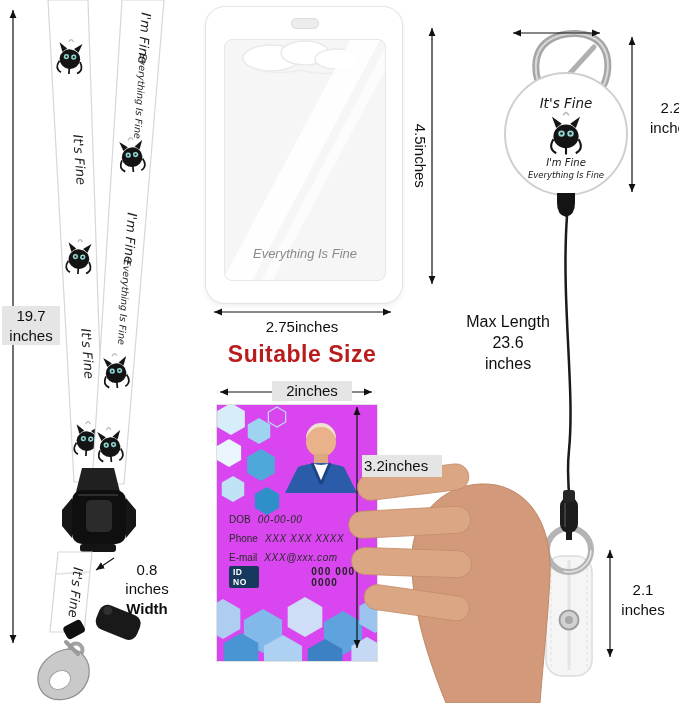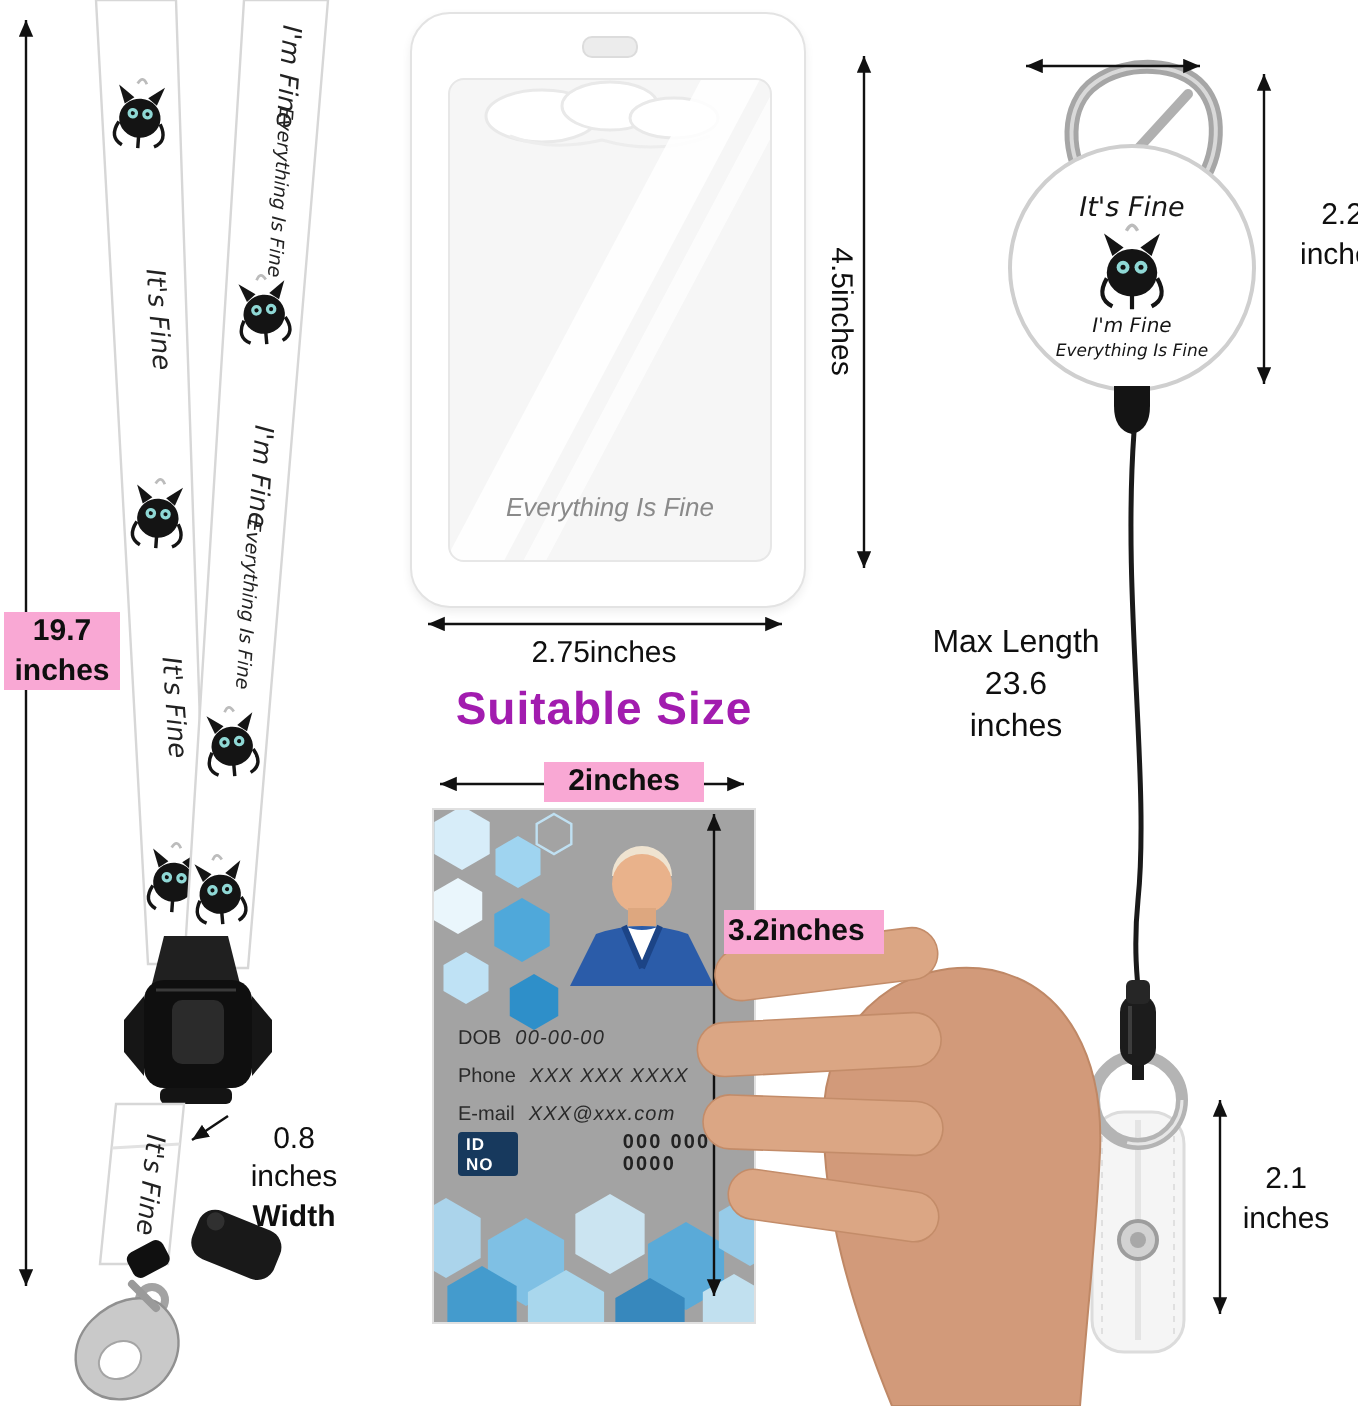--- a/index.html
+++ b/index.html
@@ -2,37 +2,37 @@
 <html><head>
 <meta charset="utf-8">
 <style>
   html,body{margin:0;padding:0;background:#ffffff;}
   .stage{position:relative;width:679px;height:703px;background:#fff;overflow:hidden;
          font-family:"Liberation Sans",sans-serif;color:#111;}
   .abs{position:absolute;}
   svg{display:block;overflow:visible;}
   .dim{position:absolute;white-space:pre-line;text-align:center;font-size:15px;
        line-height:1.3;color:#0f0f0f;}
-  .dim-bg{background:#f9a8d4;font-weight:bold;}
+  .dim-bg{background:#e5e5e5;}
   .bold{font-weight:bold;font-size:15px;}
   .title-blue{position:absolute;left:211px;top:341px;width:182px;text-align:center;
-              font-size:23px;font-weight:bold;color:#a21caf;letter-spacing:.5px;}
+              font-size:23px;font-weight:bold;color:#b91c1c;letter-spacing:.5px;}
   .holder{position:absolute;left:205px;top:6px;width:196px;height:296px;background:#fff;
           border:1px solid #e3e3e3;border-radius:20px;box-shadow:0 2px 5px rgba(0,0,0,.07);}
   .holder-slot{position:absolute;left:85px;top:11px;width:26px;height:9px;border-radius:5px;
                background:#ececec;border:1px solid #dcdcdc;}
   .holder-window{position:absolute;left:18px;top:32px;width:160px;height:240px;background:#f6f6f6;
                  border:1px solid #e7e7e7;border-radius:8px;overflow:hidden;}
   .shine{position:absolute;left:58px;top:-30px;width:26px;height:320px;
          background:rgba(255,255,255,.85);transform:rotate(28deg);}
   .shine2{position:absolute;left:96px;top:-30px;width:10px;height:320px;
           background:rgba(255,255,255,.7);transform:rotate(28deg);}
   .holder-faint{position:absolute;left:0;right:0;top:206px;text-align:center;color:#8a8a8a;
                 font-style:italic;font-size:13px;}
-  .card{position:absolute;left:216px;top:404px;width:160px;height:256px;background:#a3a3a3;
+  .card{position:absolute;left:216px;top:404px;width:160px;height:256px;background:#d946ef;
         border:1px solid #e0e0e0;overflow:hidden;}
   .crows{position:absolute;left:12px;top:108px;width:146px;}
   .crow{display:flex;align-items:center;height:13px;margin-bottom:6px;font-size:10px;color:#2a2a2a;}
   .clabel{margin-right:7px;}
   .cval{letter-spacing:.6px;font-style:italic;}
   .chip{background:#17395D;color:#fff;font-size:8.5px;font-weight:bold;padding:1px 4px;
         border-radius:2px;margin-right:6px;letter-spacing:.5px;}
   .idval{font-weight:bold;letter-spacing:1.1px;color:#222;margin-left:46px;}
 </style>
 </head>

